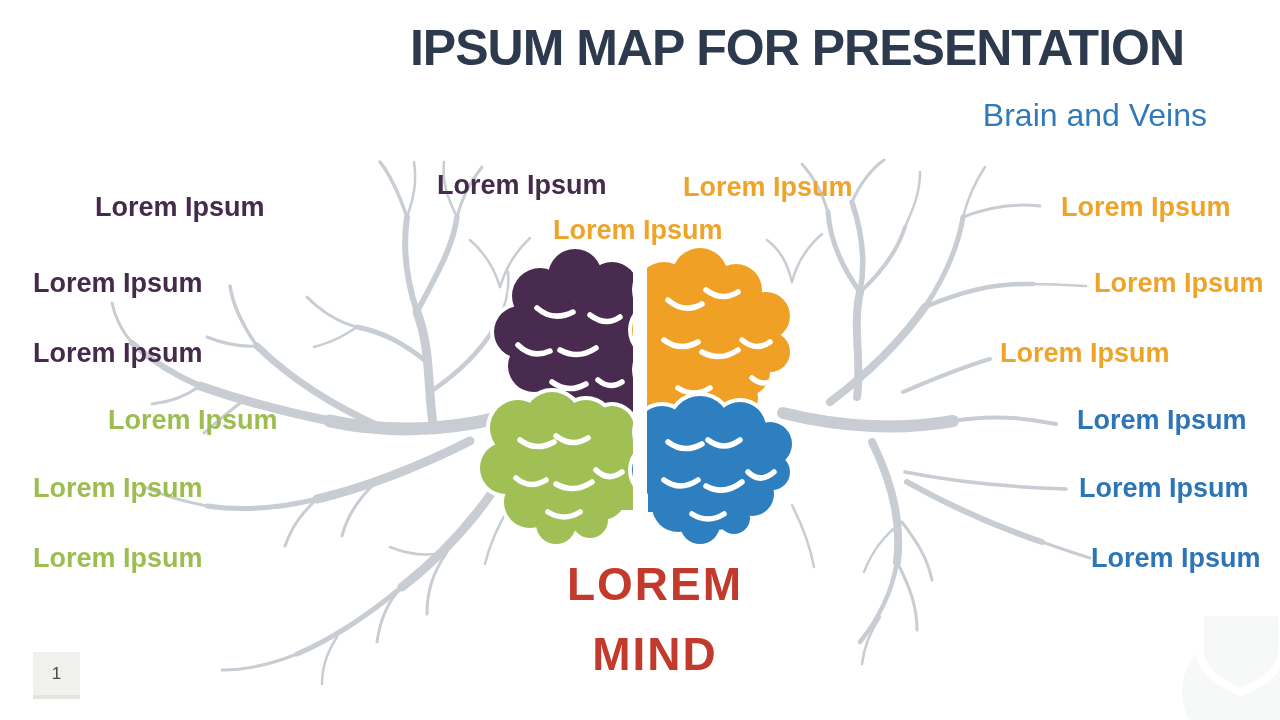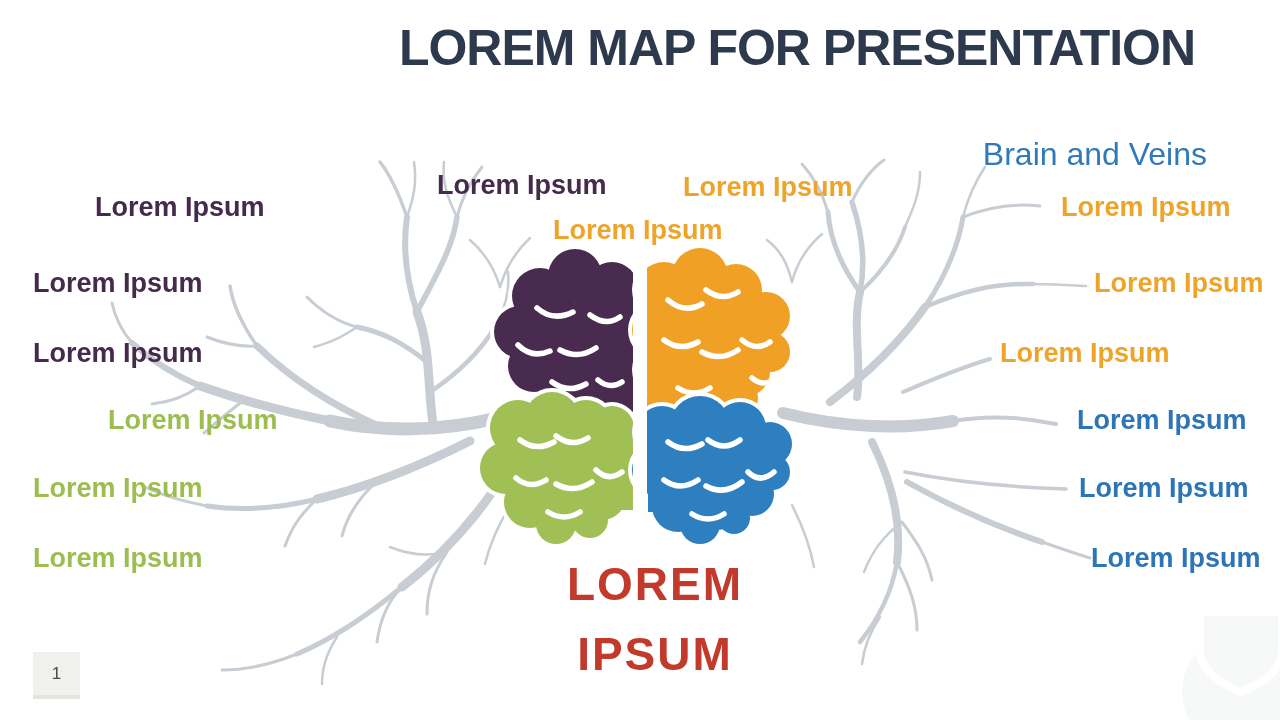--- a/index.html
+++ b/index.html
@@ -8,21 +8,21 @@
     font-family:"Liberation Sans","DejaVu Sans",sans-serif;
   }
   #art{position:absolute;left:0;top:0;width:1280px;height:720px;}
   .title{
     position:absolute;left:367px;top:19px;width:860px;text-align:center;
     font-size:50px;font-weight:bold;letter-spacing:-1px;white-space:nowrap;
     color:var(--c-title,#2d3a4d);
   }
   .subtitle{
     position:absolute;left:807px;top:97px;width:400px;text-align:right;
-    font-size:32px;font-weight:400;color:var(--c-subtitle,#3179b8);white-space:nowrap;margin-top:39px;
+    font-size:32px;font-weight:400;color:var(--c-subtitle,#3179b8);white-space:nowrap;
   }
   .lbl{
     position:absolute;font-size:27px;font-weight:bold;white-space:nowrap;line-height:1.05;
   }
   [data-color="purple"]{color:var(--c-label_purple,#452a4b);}
   [data-color="green"]{color:var(--c-label_green,#9cbd50);}
   [data-color="orange"]{color:var(--c-label_orange,#eda429);}
   [data-color="blue"]{color:var(--c-label_blue,#2e75b6);}
   .pos-top-0{left:437px;top:171px;}
   .pos-top-1{left:683px;top:173px;}
@@ -272,21 +272,21 @@
         <path d="M548 512 q16 10 32 0" fill="none" stroke="#fff" stroke-width="5.5" stroke-linecap="round"></path>
         <path d="M668 442 q16 12 34 2" fill="none" stroke="#fff" stroke-width="5.5" stroke-linecap="round"></path>
         <path d="M708 440 q16 12 32 0" fill="none" stroke="#fff" stroke-width="5.5" stroke-linecap="round"></path>
         <path d="M664 480 q16 12 34 0" fill="none" stroke="#fff" stroke-width="5.5" stroke-linecap="round"></path>
         <path d="M706 486 q18 10 36 -4" fill="none" stroke="#fff" stroke-width="5.5" stroke-linecap="round"></path>
         <path d="M748 472 q12 12 26 0" fill="none" stroke="#fff" stroke-width="5.5" stroke-linecap="round"></path>
         <path d="M692 514 q16 10 32 0" fill="none" stroke="#fff" stroke-width="5.5" stroke-linecap="round"></path>
       </g>
   </svg>
 
-  <div class="title">LOREM MAP FOR PRESENTATION</div>
+  <div class="title">IPSUM MAP FOR PRESENTATION</div>
   <div class="subtitle">Brain and Veins</div>
 
   <div class="lbl pos-top-0" data-color="purple">Lorem Ipsum</div>
   <div class="lbl pos-top-1" data-color="orange">Lorem Ipsum</div>
   <div class="lbl pos-top-2" data-color="orange">Lorem Ipsum</div>
 
   <div class="lbl pos-left-0" data-color="purple">Lorem Ipsum</div>
   <div class="lbl pos-left-1" data-color="purple">Lorem Ipsum</div>
   <div class="lbl pos-left-2" data-color="purple">Lorem Ipsum</div>
   <div class="lbl pos-left-3" data-color="green">Lorem Ipsum</div>
@@ -295,17 +295,17 @@
 
   <div class="lbl pos-right-0" data-color="orange">Lorem Ipsum</div>
   <div class="lbl pos-right-1" data-color="orange">Lorem Ipsum</div>
   <div class="lbl pos-right-2" data-color="orange">Lorem Ipsum</div>
   <div class="lbl pos-right-3" data-color="blue">Lorem Ipsum</div>
   <div class="lbl pos-right-4" data-color="blue">Lorem Ipsum</div>
   <div class="lbl pos-right-5" data-color="blue">Lorem Ipsum</div>
 
   <div class="center-label">
     <div>LOREM</div>
-    <div>IPSUM</div>
+    <div>MIND</div>
   </div>
 
   <div class="page-badge">1</div>
 </div>
 
 </body></html>

